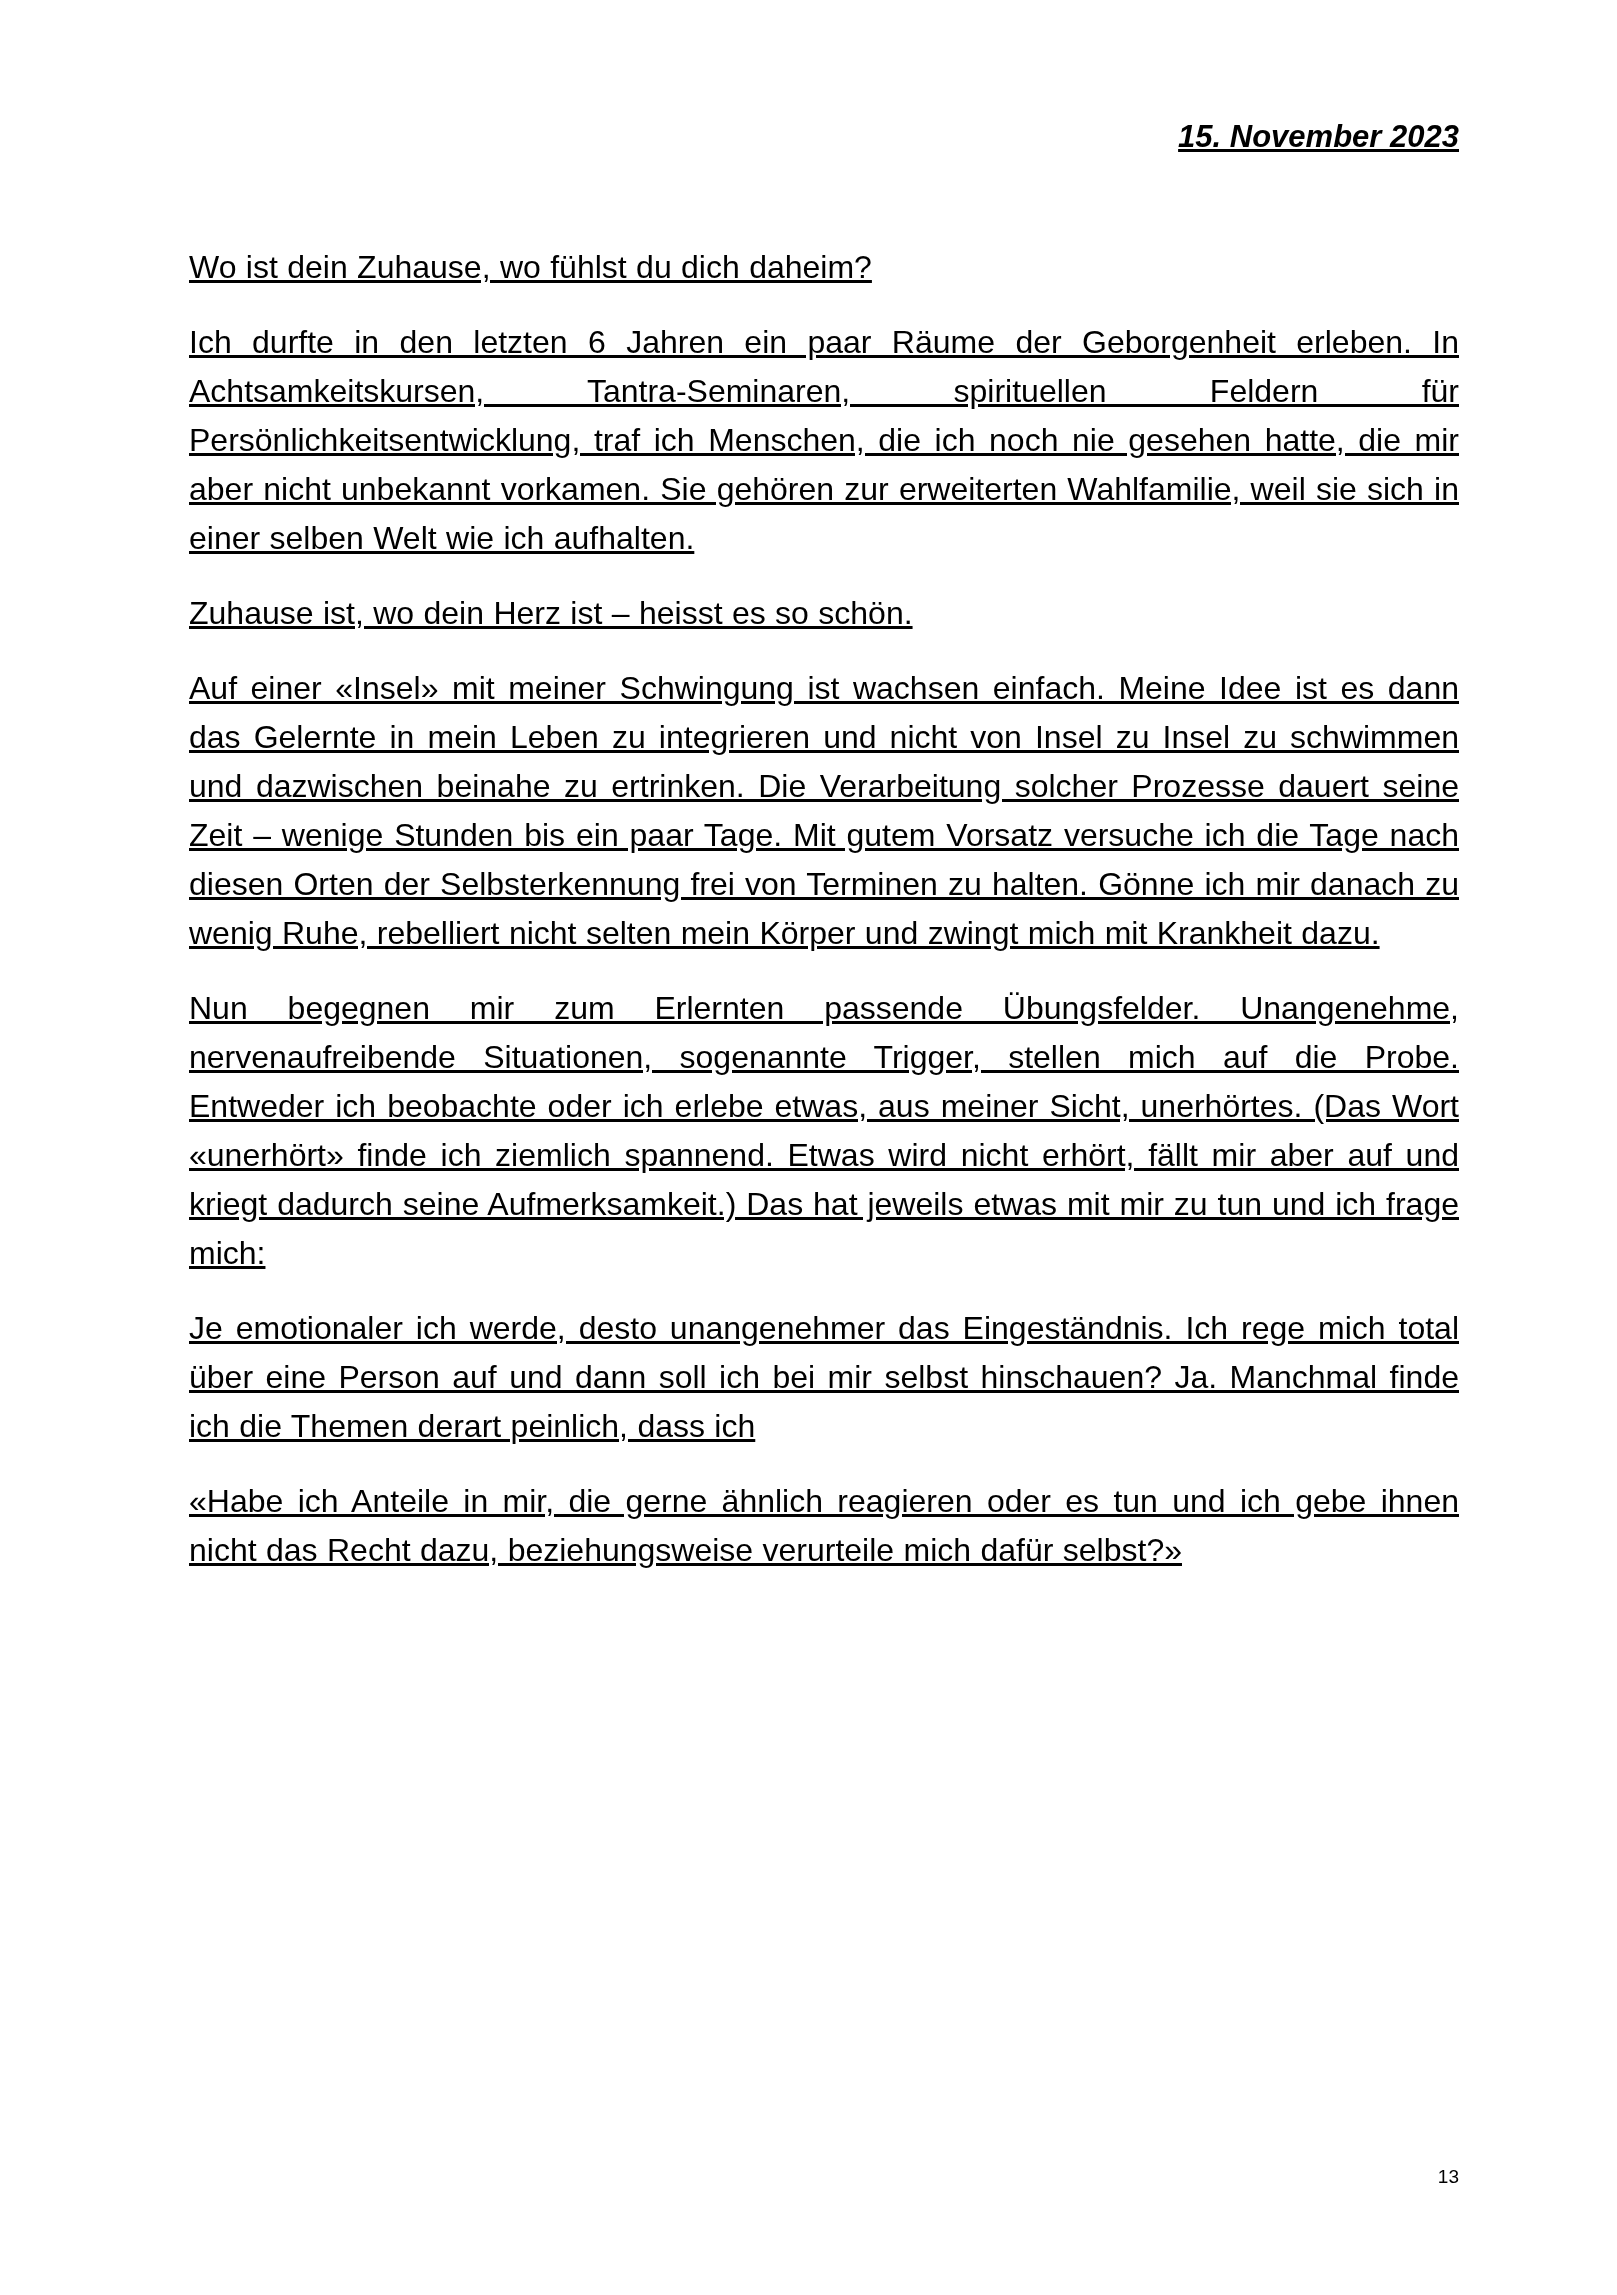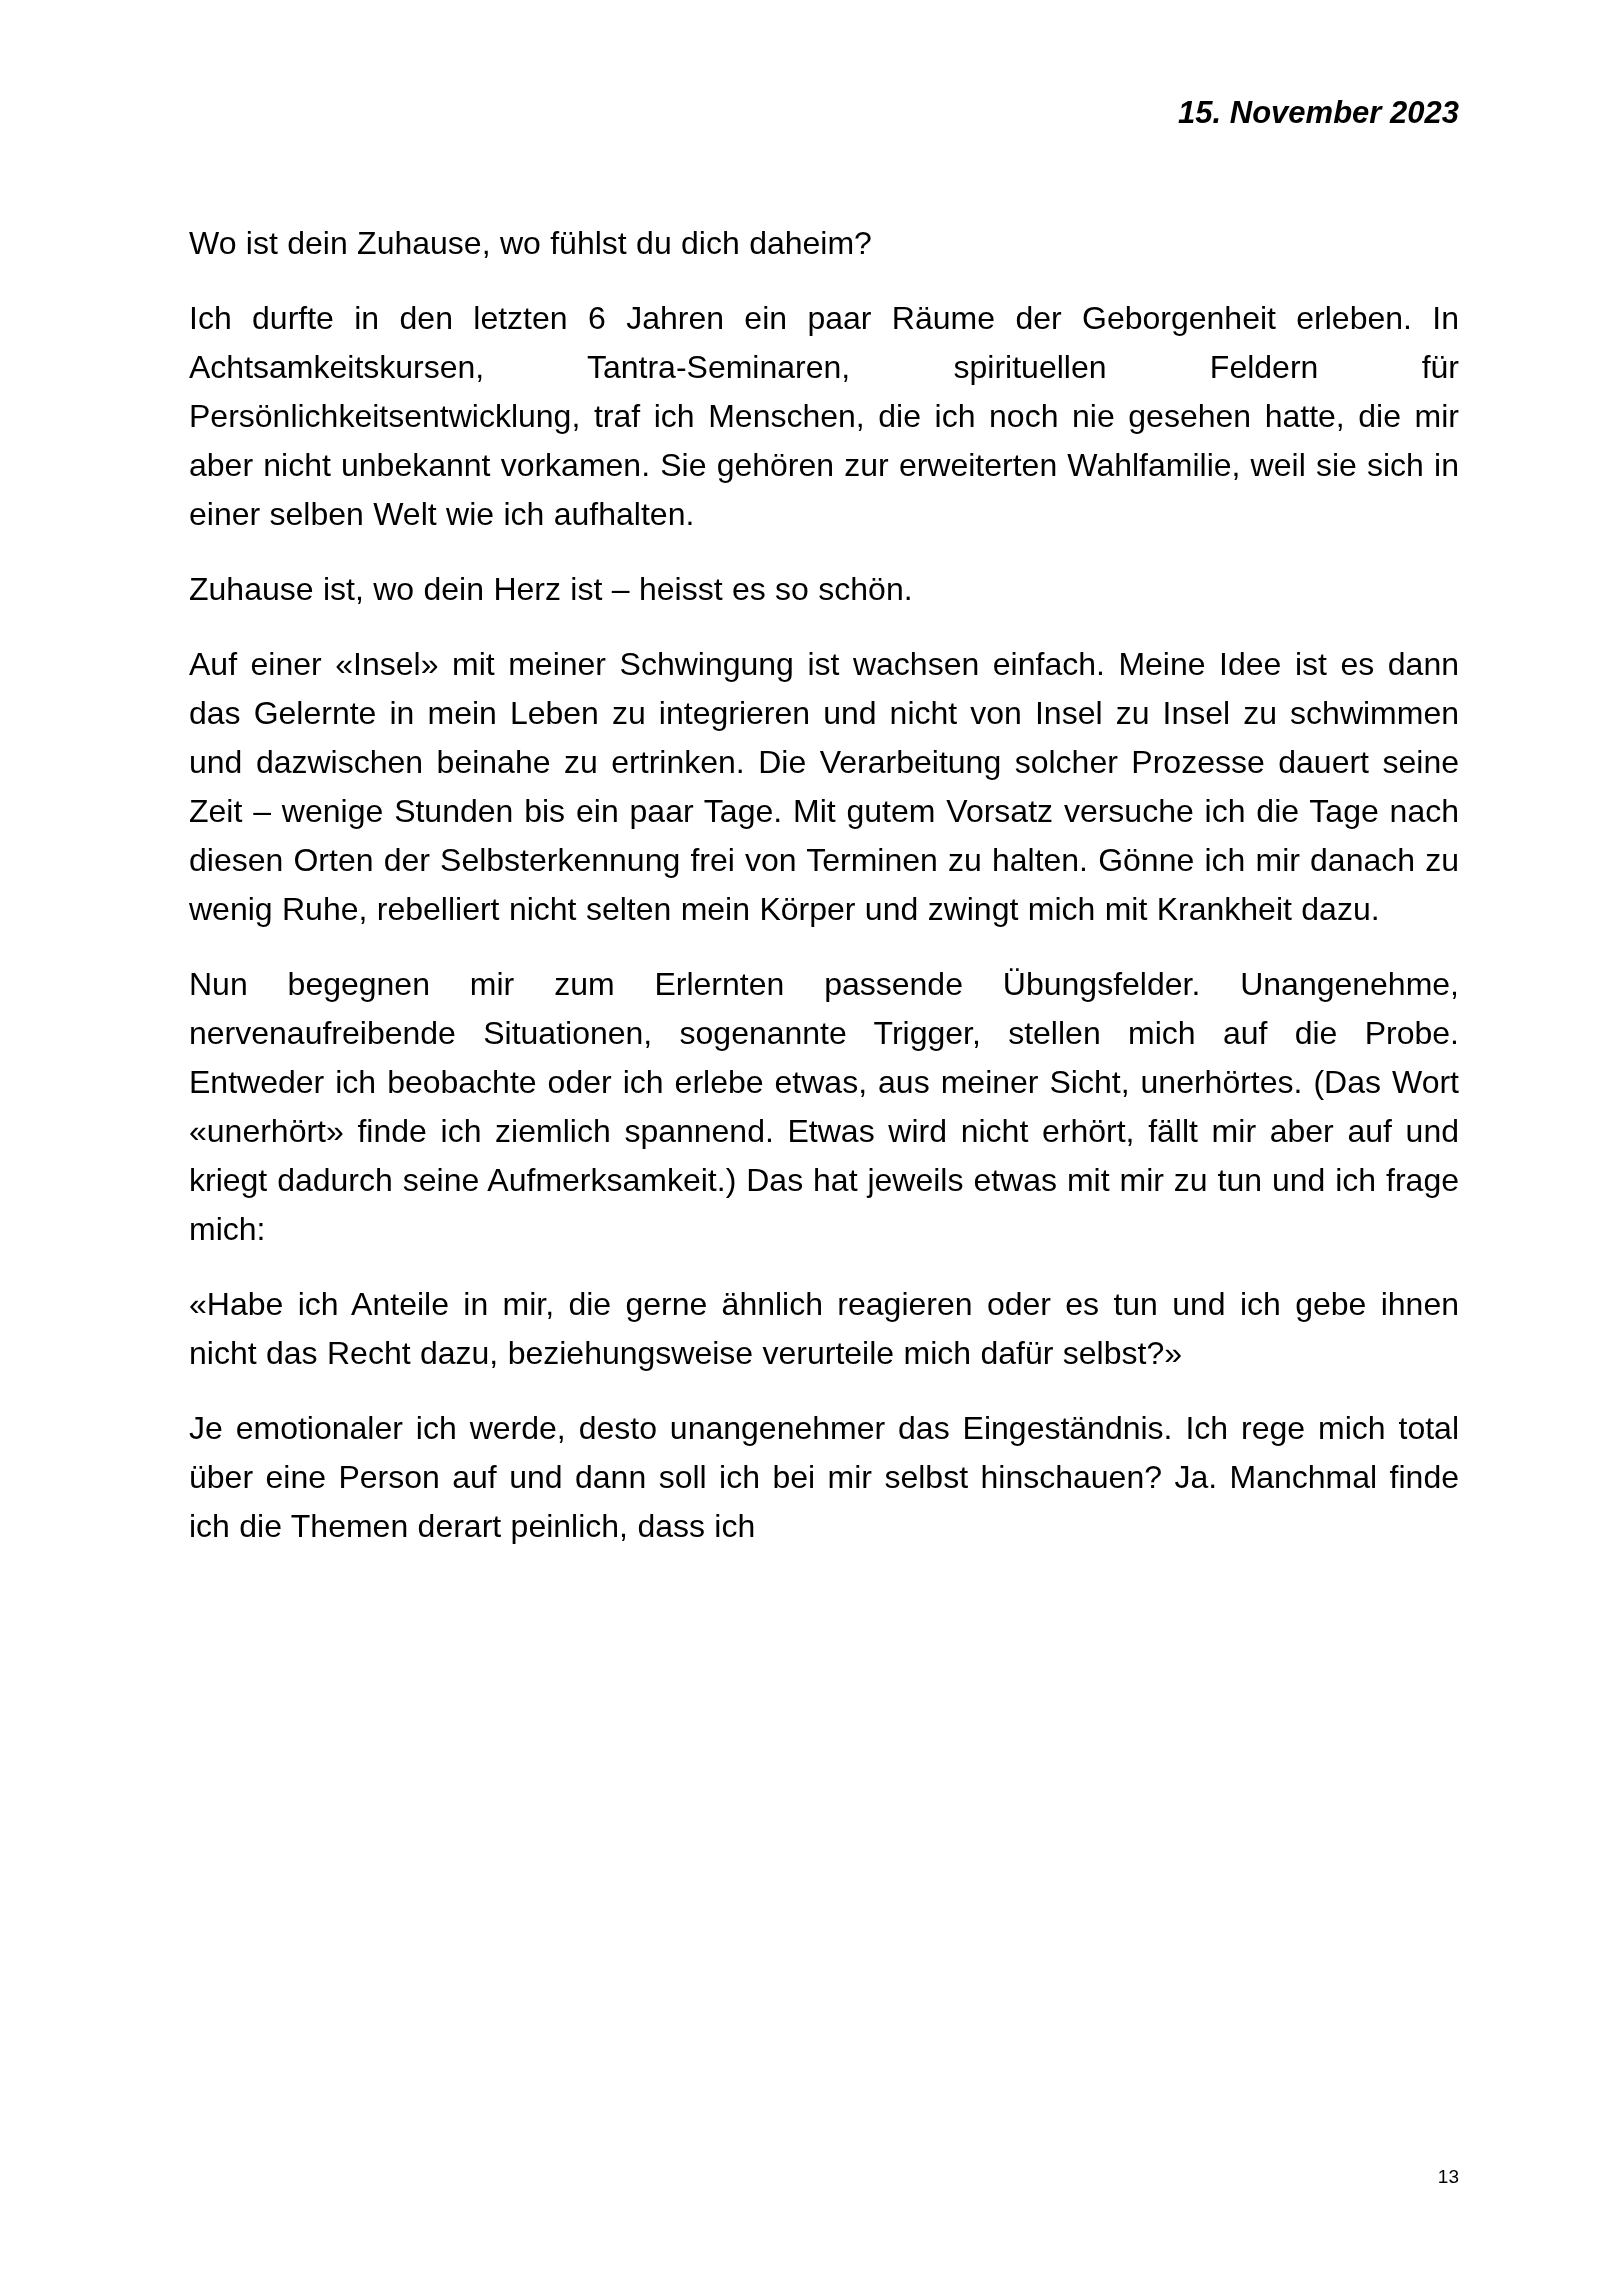--- a/index.html
+++ b/index.html
@@ -7,22 +7,23 @@
   body {
     width: 1618px;
     height: 2295px;
     position: relative;
     font-family: "Liberation Sans", sans-serif;
     color: #000000;
   }
   .page {
     position: absolute;
     inset: 0;
-    padding: 94px 159px 0 189px;
+    padding: 118px 159px 0 189px;
     background: #ffffff;
+    text-decoration: underline;
   }
   .date-line {
     text-align: right;
     font-weight: bold;
     font-style: italic;
     font-size: 31px;
     line-height: 1.2;
     margin-bottom: 88px;
   }
   .body-text p {
@@ -48,20 +49,20 @@
 <div class="page">
 
   <div class="date-line">15. November 2023</div>
 
   <div class="body-text">
     <p>Wo ist dein Zuhause, wo fühlst du dich daheim?</p>
     <p>Ich durfte in den letzten 6 Jahren ein paar Räume der Geborgenheit erleben. In Achtsamkeitskursen, Tantra-Seminaren, spirituellen Feldern für Persönlichkeitsentwicklung, traf ich Menschen, die ich noch nie gesehen hatte, die mir aber nicht unbekannt vorkamen. Sie gehören zur erweiterten Wahlfamilie, weil sie sich in einer selben Welt wie ich aufhalten.</p>
     <p>Zuhause ist, wo dein Herz ist – heisst es so schön.</p>
     <p>Auf einer «Insel» mit meiner Schwingung ist wachsen einfach. Meine Idee ist es dann das Gelernte in mein Leben zu integrieren und nicht von Insel zu Insel zu schwimmen und dazwischen beinahe zu ertrinken. Die Verarbeitung solcher Prozesse dauert seine Zeit – wenige Stunden bis ein paar Tage. Mit gutem Vorsatz versuche ich die Tage nach diesen Orten der Selbsterkennung frei von Terminen zu halten. Gönne ich mir danach zu wenig Ruhe, rebelliert nicht selten mein Körper und zwingt mich mit Krankheit dazu.</p>
     <p>Nun begegnen mir zum Erlernten passende Übungsfelder. Unangenehme, nervenaufreibende Situationen, sogenannte Trigger, stellen mich auf die Probe. Entweder ich beobachte oder ich erlebe etwas, aus meiner Sicht, unerhörtes. (Das Wort «unerhört» finde ich ziemlich spannend. Etwas wird nicht erhört, fällt mir aber auf und kriegt dadurch seine Aufmerksamkeit.) Das hat jeweils etwas mit mir zu tun und ich frage mich:</p>
+    <p>Je emotionaler ich werde, desto unangenehmer das Eingeständnis. Ich rege mich total über eine Person auf und dann soll ich bei mir selbst hinschauen? Ja. Manchmal finde ich die Themen derart peinlich, dass ich</p>
     <p>«Habe ich Anteile in mir, die gerne ähnlich reagieren oder es tun und ich gebe ihnen nicht das Recht dazu, beziehungsweise verurteile mich dafür selbst?»</p>
-    <p>Je emotionaler ich werde, desto unangenehmer das Eingeständnis. Ich rege mich total über eine Person auf und dann soll ich bei mir selbst hinschauen? Ja. Manchmal finde ich die Themen derart peinlich, dass ich</p>
   </div>
 
   <div class="page-number">13</div>
 
 </div>
 
 
 </body></html>

